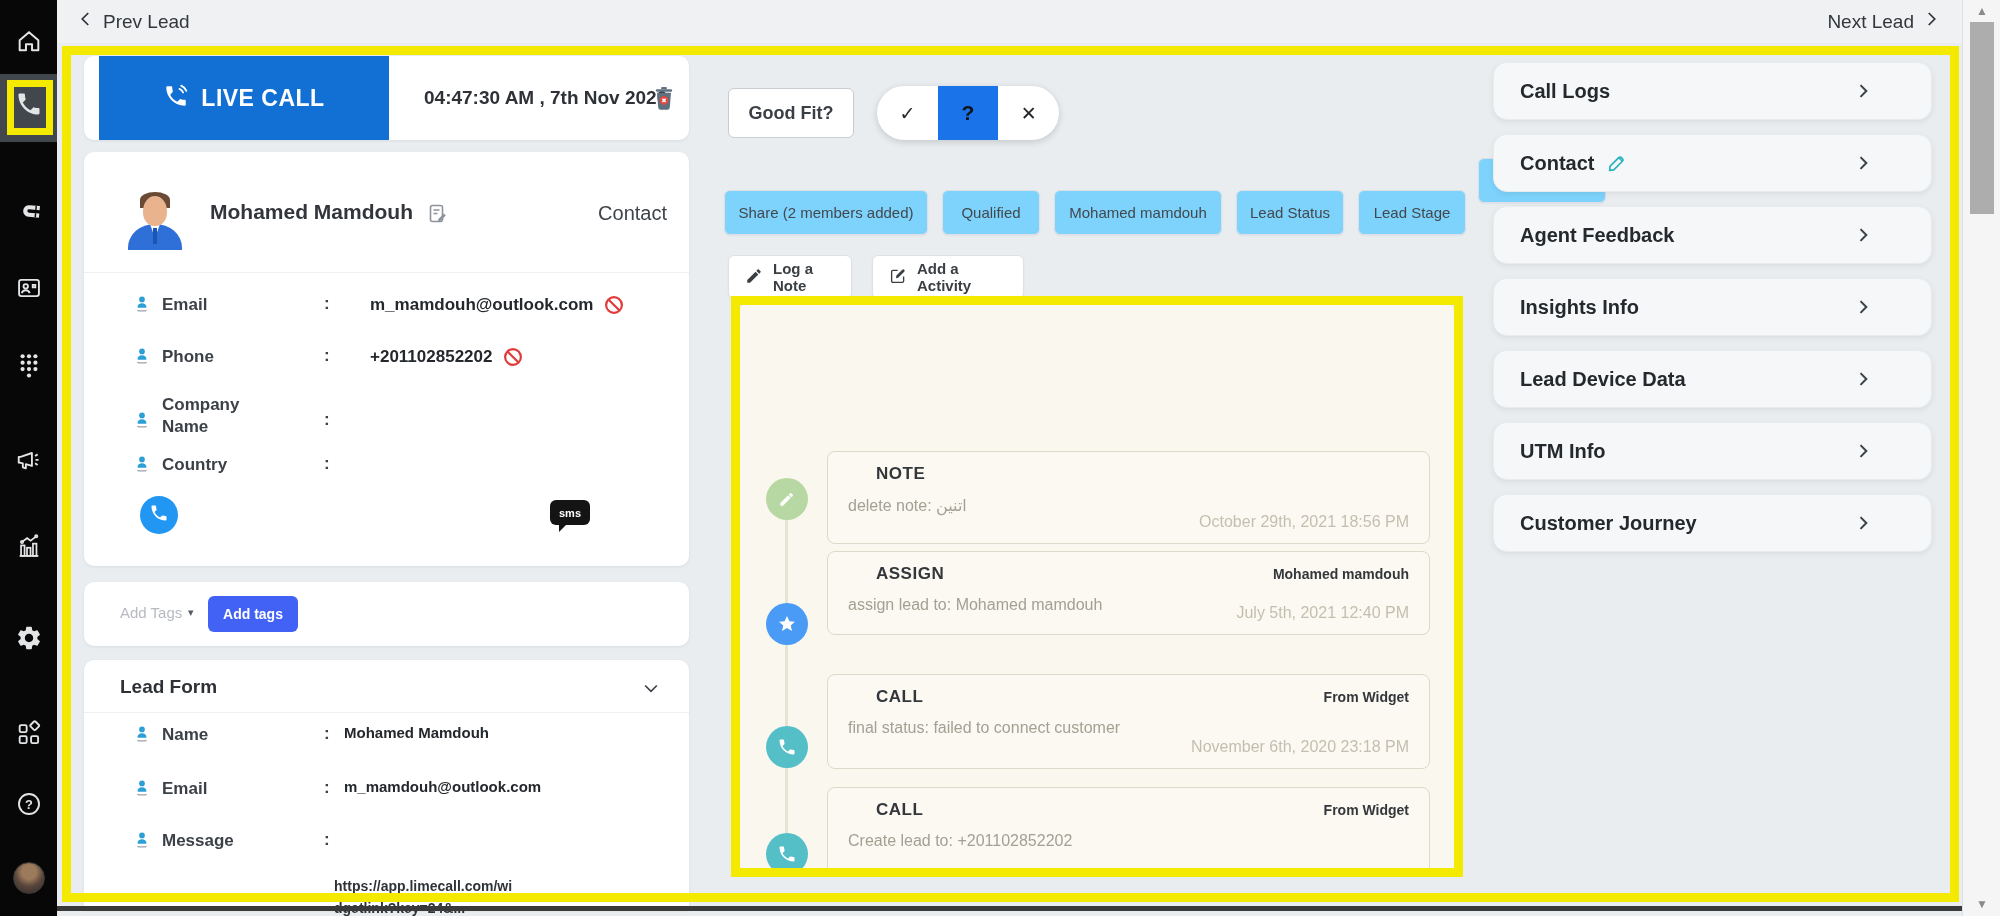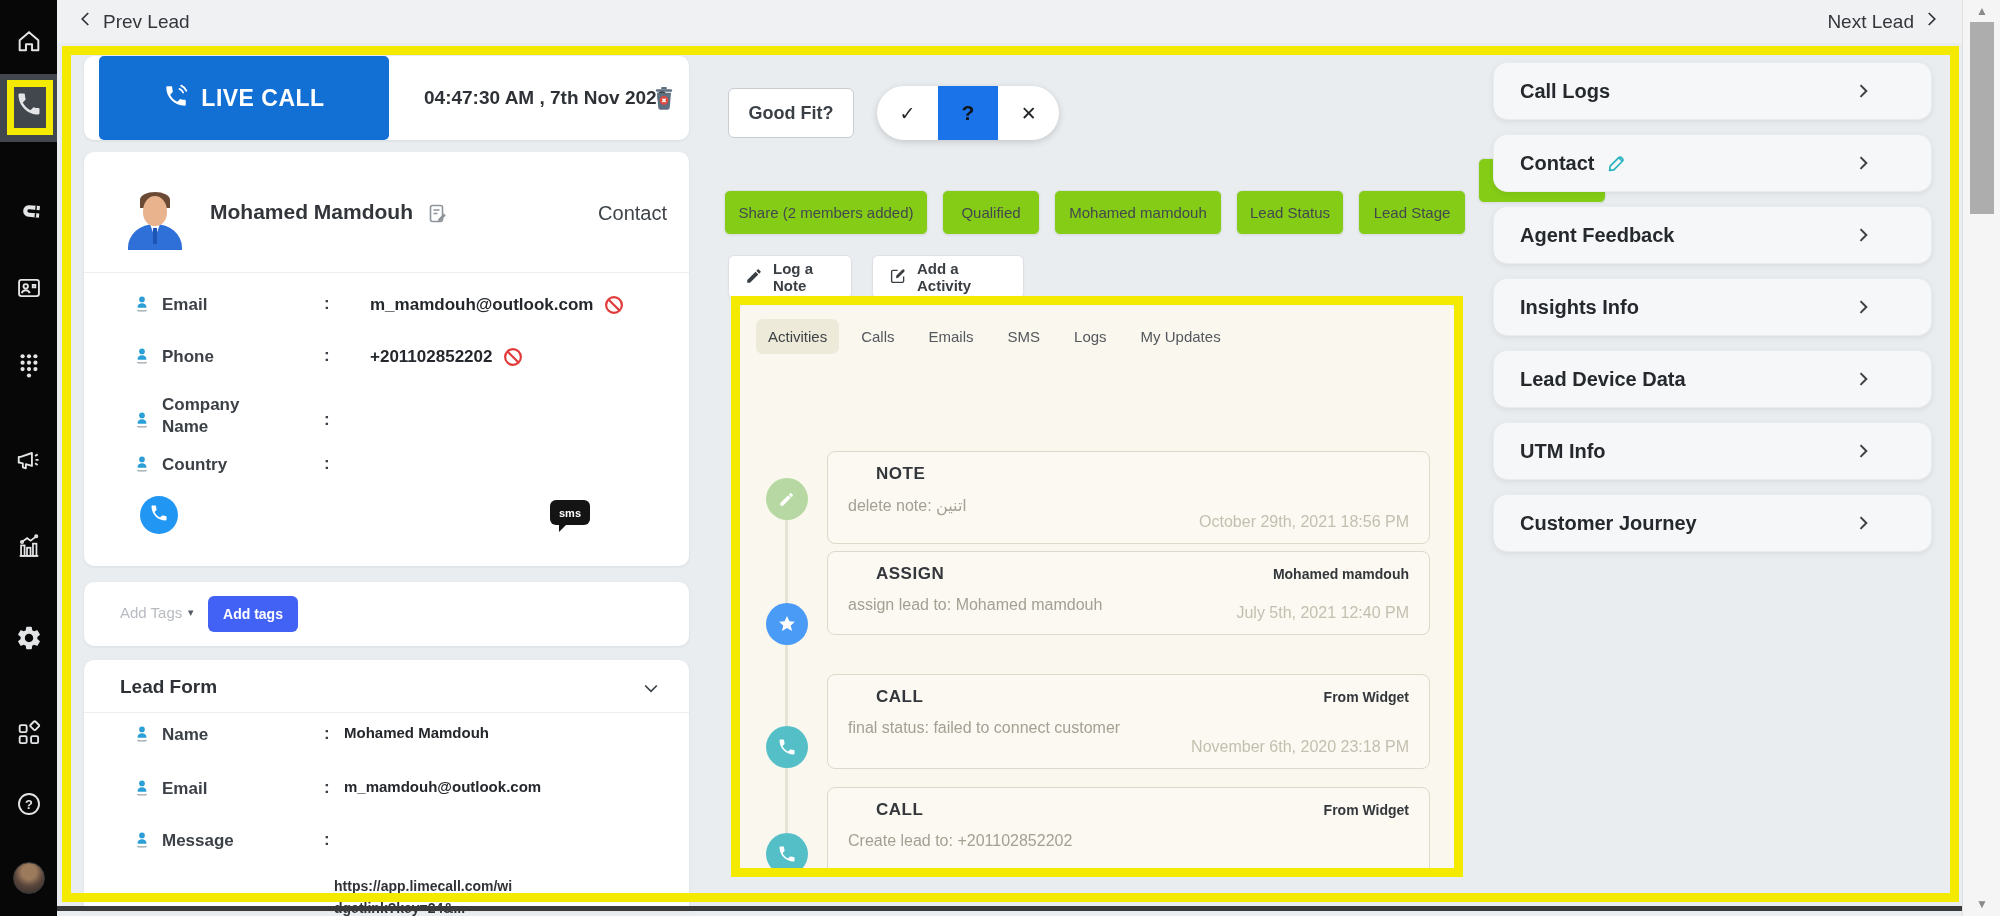--- a/index.html
+++ b/index.html
@@ -25,21 +25,21 @@
 
   
   .hl{position:absolute;border:9px solid #f3ea00;z-index:50;pointer-events:none;}
   .hl-thin{border-width:7px;}
   #bottom-line{position:absolute;left:57px;top:906px;width:1905px;height:5px;background:#3a3a3a;z-index:60;pointer-events:none;}
 
   
   .card{position:absolute;background:#fff;border-radius:10px;box-shadow:0 1px 3px rgba(30,40,60,.08);}
 
   
-  #livecall-badge{position:absolute;left:15px;top:0;width:290px;height:84px;background:#1270d4;border-radius:5px;display:flex;align-items:center;justify-content:center;gap:12px;color:#fff;}
+  #livecall-badge{position:absolute;left:15px;top:0;width:290px;height:84px;background:#1270d4;border-radius:0;display:flex;align-items:center;justify-content:center;gap:12px;color:#fff;}
   #livecall-badge .lc-text{font-size:23px;font-weight:800;letter-spacing:.5px;}
   #livecall-ts{position:absolute;left:340px;top:0;height:84px;display:flex;align-items:center;font-size:19px;font-weight:700;color:#2e3237;}
   #livecall-trash{position:absolute;left:566px;top:28px;width:28px;height:28px;cursor:pointer;}
 
   
   .field-row{position:absolute;left:0;width:100%;}
   .field-pin{position:absolute;left:48px;top:0;width:20px;height:20px;}
   .field-label{position:absolute;left:78px;top:0;font-size:17px;font-weight:700;color:#3c4147;line-height:22px;width:150px;}
   .field-colon{position:absolute;left:240px;top:0;font-size:17px;font-weight:700;color:#3c4147;}
   .field-value{position:absolute;left:286px;top:0;font-size:17px;font-weight:700;color:#24282c;display:flex;align-items:center;gap:10px;white-space:nowrap;}
@@ -65,21 +65,21 @@
   #leadform-chev{position:absolute;right:28px;top:18px;width:20px;height:20px;color:#3c4147;cursor:pointer;}
   .lf-url{position:absolute;left:250px;font-size:14px;font-weight:700;color:#2f3337;white-space:nowrap;}
 
   
   #goodfit-btn{position:absolute;left:728px;top:88px;width:126px;height:50px;background:#fff;border:1.5px solid #c8cdd2;border-radius:6px;font-size:18px;color:#3a3f45;font-weight:600;cursor:pointer;}
   #qualify-pill{position:absolute;left:877px;top:86px;width:182px;height:54px;background:#fff;border-radius:27px;box-shadow:0 2px 7px rgba(0,0,0,.16);display:flex;overflow:hidden;z-index:1;}
   .q-seg{flex:1;display:flex;align-items:center;justify-content:center;font-size:19px;font-weight:700;color:#24282b;cursor:pointer;}
   .q-seg.sel{background:#1a73e8;color:#111417;font-size:21px;font-weight:800;}
 
   
-  .tagbtn{position:absolute;top:190px;height:45px;background:#84cc16;border:1px solid #dde1e5;border-radius:6px;box-shadow:0 1px 2px rgba(0,0,0,.05);font-size:15px;color:#43484e;display:flex;align-items:center;justify-content:center;padding:0 14px;cursor:pointer;white-space:nowrap;}
+  .tagbtn{position:absolute;top:190px;height:45px;background:#7dd3fc;border:1px solid #dde1e5;border-radius:6px;box-shadow:0 1px 2px rgba(0,0,0,.05);font-size:15px;color:#43484e;display:flex;align-items:center;justify-content:center;padding:0 14px;cursor:pointer;white-space:nowrap;}
   .actbtn{position:absolute;top:255px;height:44px;background:#fff;border:1px solid #dde1e5;border-radius:6px;box-shadow:0 1px 2px rgba(0,0,0,.05);font-size:15px;font-weight:600;color:#3a3f44;display:flex;align-items:center;justify-content:center;gap:10px;padding:0 16px;cursor:pointer;}
   .actbtn svg{width:18px;height:18px;}
 
   
   #activity-panel{position:absolute;left:740px;top:305px;width:714px;height:572px;background:#f9f7ee;border-radius:5px;overflow:hidden;}
   #activity-tabs{position:absolute;left:16px;top:14px;display:flex;gap:10px;align-items:center;}
   .atab{padding:9px 12px;font-size:15px;color:#54585d;border-radius:7px;cursor:pointer;white-space:nowrap;}
   .atab.active{background:#edead9;color:#3e4247;}
   #timeline-line{position:absolute;left:45px;top:195px;bottom:0;width:3px;background:#e6e3d4;}
   .tl-circle{position:absolute;left:26px;width:42px;height:42px;border-radius:50%;display:flex;align-items:center;justify-content:center;}
@@ -381,28 +381,20 @@
   </div>
   <div class="actbtn" style="left:872px;width:152px">
     <span><svg viewBox="0 0 24 24" fill="none" stroke="#3a3f44" stroke-width="1.8">
           <path d="M11.5 4.5H5.2A1.7 1.7 0 0 0 3.5 6.2v12.6a1.7 1.7 0 0 0 1.7 1.7h12.6a1.7 1.7 0 0 0 1.7-1.7v-6.3"></path>
           <path d="M9.5 14.9l2.7-.5 8.1-8.1a1.8 1.8 0 0 0-2.6-2.6l-8.1 8.1z" fill="#3a3f44" stroke="none"></path>
         </svg></span>
     <span>Add a Activity</span>
   </div>
 
   <section id="activity-panel">
-    <div id="activity-tabs">
-      <span class="atab active">Activities</span>
-      <span class="atab">Calls</span>
-      <span class="atab">Emails</span>
-      <span class="atab">SMS</span>
-      <span class="atab">Logs</span>
-      <span class="atab">My Updates</span>
-    </div>
 
     <div id="timeline-line"></div>
 
     <div class="tl-circle" style="top:173px;background:#b7d8a2">
       <svg viewBox="0 0 24 24" fill="#fff">
           <path d="M4 16.8V20h3.2l9.4-9.4-3.2-3.2zM18.9 8.3c.4-.4.4-1 0-1.4l-1.8-1.8c-.4-.4-1-.4-1.4 0l-1.5 1.5 3.2 3.2z"></path>
         </svg>
     </div>
     <div class="ai-card" style="top:146px;height:93px">
       <div class="ai-type">NOTE</div>

